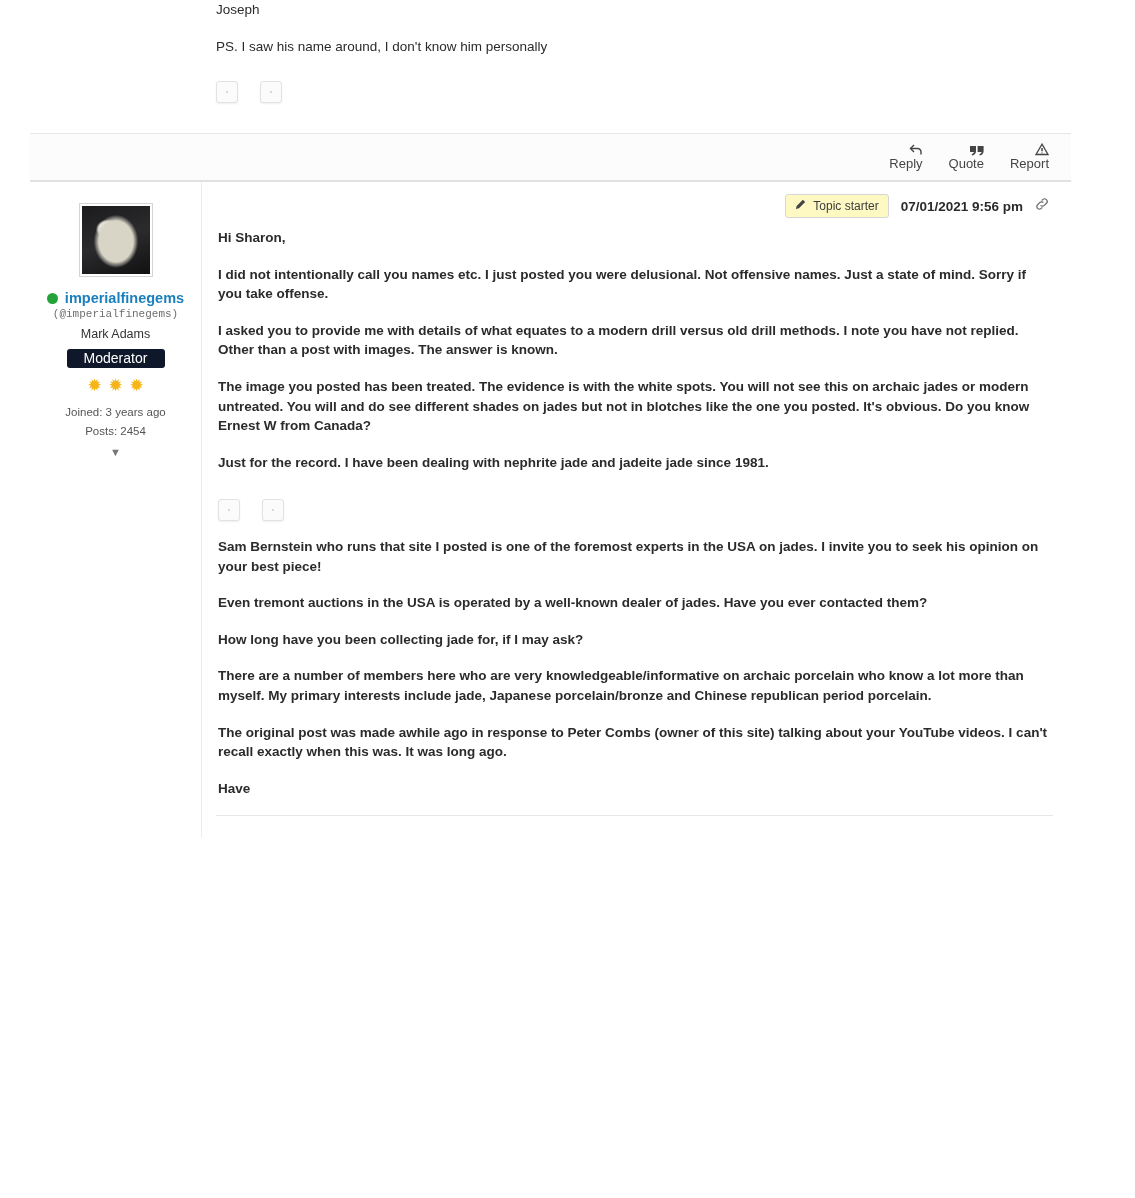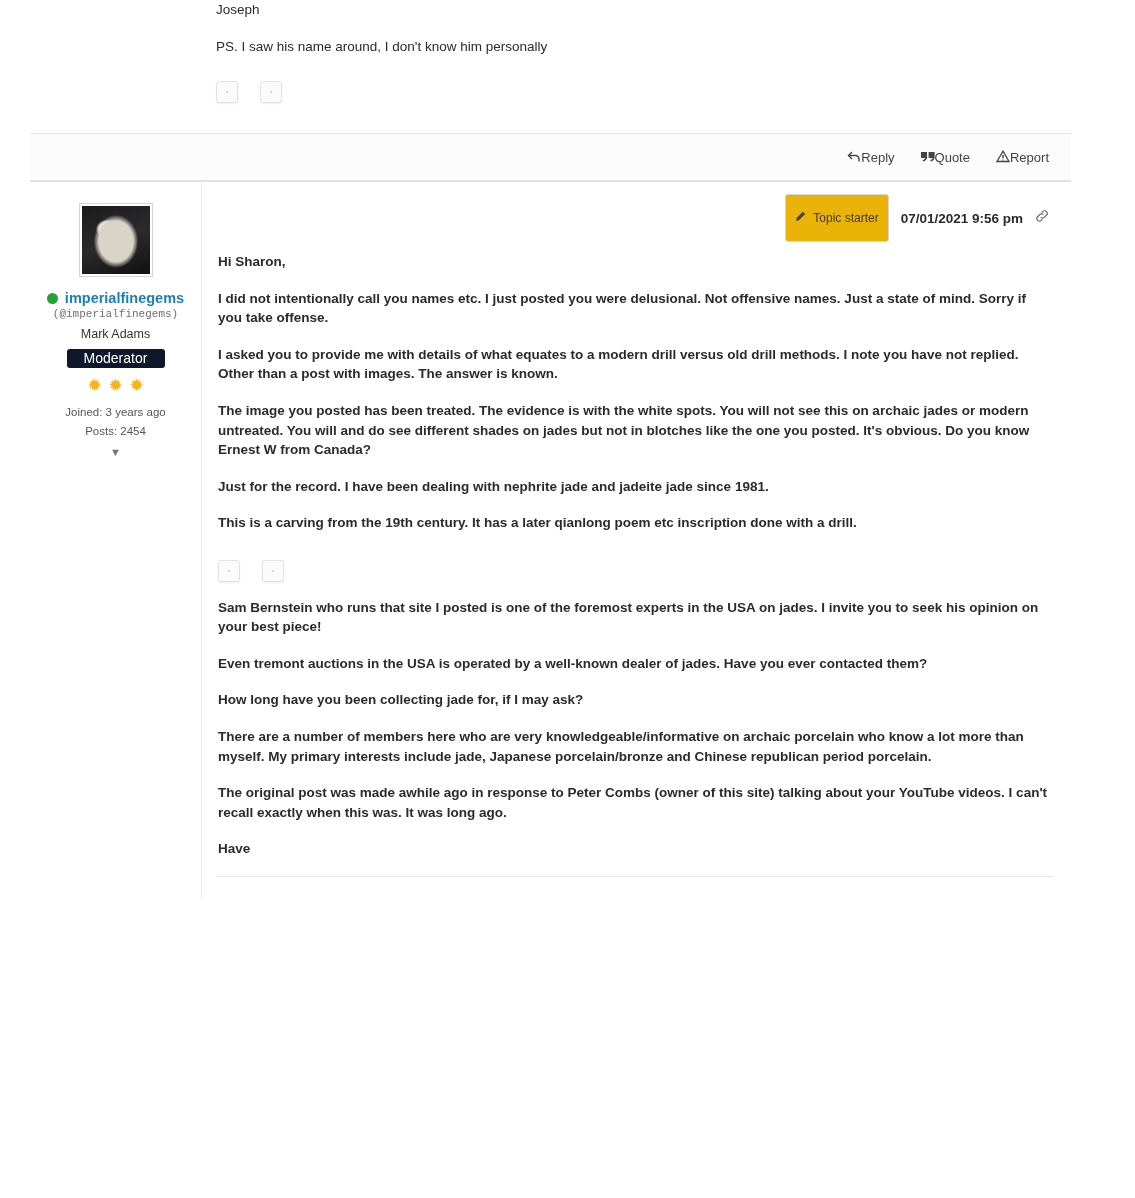--- a/index.html
+++ b/index.html
@@ -123,25 +123,26 @@
     height: 48px;
     display: flex;
     align-items: center;
     justify-content: flex-end;
     gap: 26px;
     padding-right: 22px;
     margin-top: 12px;
   }
   .act {
     display: inline-flex;
-    align-items: flex-start;
+    align-items: flex-end;
     font-size: 13px;
     color: #444;
     cursor: pointer;
     text-decoration: none;
+    flex-direction: column;
   }
   .act svg { display: block; }
 
   
   .post {
     display: flex;
     border-top: 1px solid #e3e3e3;
   }
   .author-col {
     width: 172px;
@@ -235,25 +236,25 @@
     align-items: center;
     justify-content: flex-end;
     gap: 12px;
     padding: 12px 4px 10px 0;
   }
   .ts-badge {
     display: inline-flex;
     align-items: center;
     gap: 7px;
     border: 1px solid #d6d6d6;
-    background: #eab308;
+    background: #fef9c3;
     border-radius: 3px;
     font-size: 12px;
     color: #3c3c3c;
-    padding: 16px 9px;
+    padding: 4px 9px;
   }
   .post-date {
     font-size: 13.5px;
     font-weight: bold;
     color: #2b2b2b;
   }
   .link-ico { color: #777; cursor: pointer; }
   .msg {
     font-size: 13.5px;
     color: #2b2b2b;
@@ -369,21 +370,20 @@
             </svg>
           </span>
         </div>
 
         <div class="msg">
           <p>Hi Sharon,</p>
           <p>I did not intentionally call you names etc. I just posted you were delusional. Not offensive names. Just a state of mind. Sorry if you take offense.</p>
           <p>I asked you to provide me with details of what equates to a modern drill versus old drill methods. I note you have not replied. Other than a post with images. The answer is known.</p>
           <p>The image you posted has been treated. The evidence is with the white spots. You will not see this on archaic jades or modern untreated. You will and do see different shades on jades but not in blotches like the one you posted. It's obvious. Do you know Ernest W from Canada?</p>
           <p>Just for the record. I have been dealing with nephrite jade and jadeite jade since 1981.</p>
-          <p>This is a carving from the 19th century. It has a later qianlong poem etc inscription done with a drill.</p>
 
           <div class="img-row">
             <div class="img-card">
               <span class="photo">
                 <span class="ph-carving"></span>
               </span>
             </div>
             <div class="img-card">
               <span class="photo">
                 <span class="ph-inscription">

